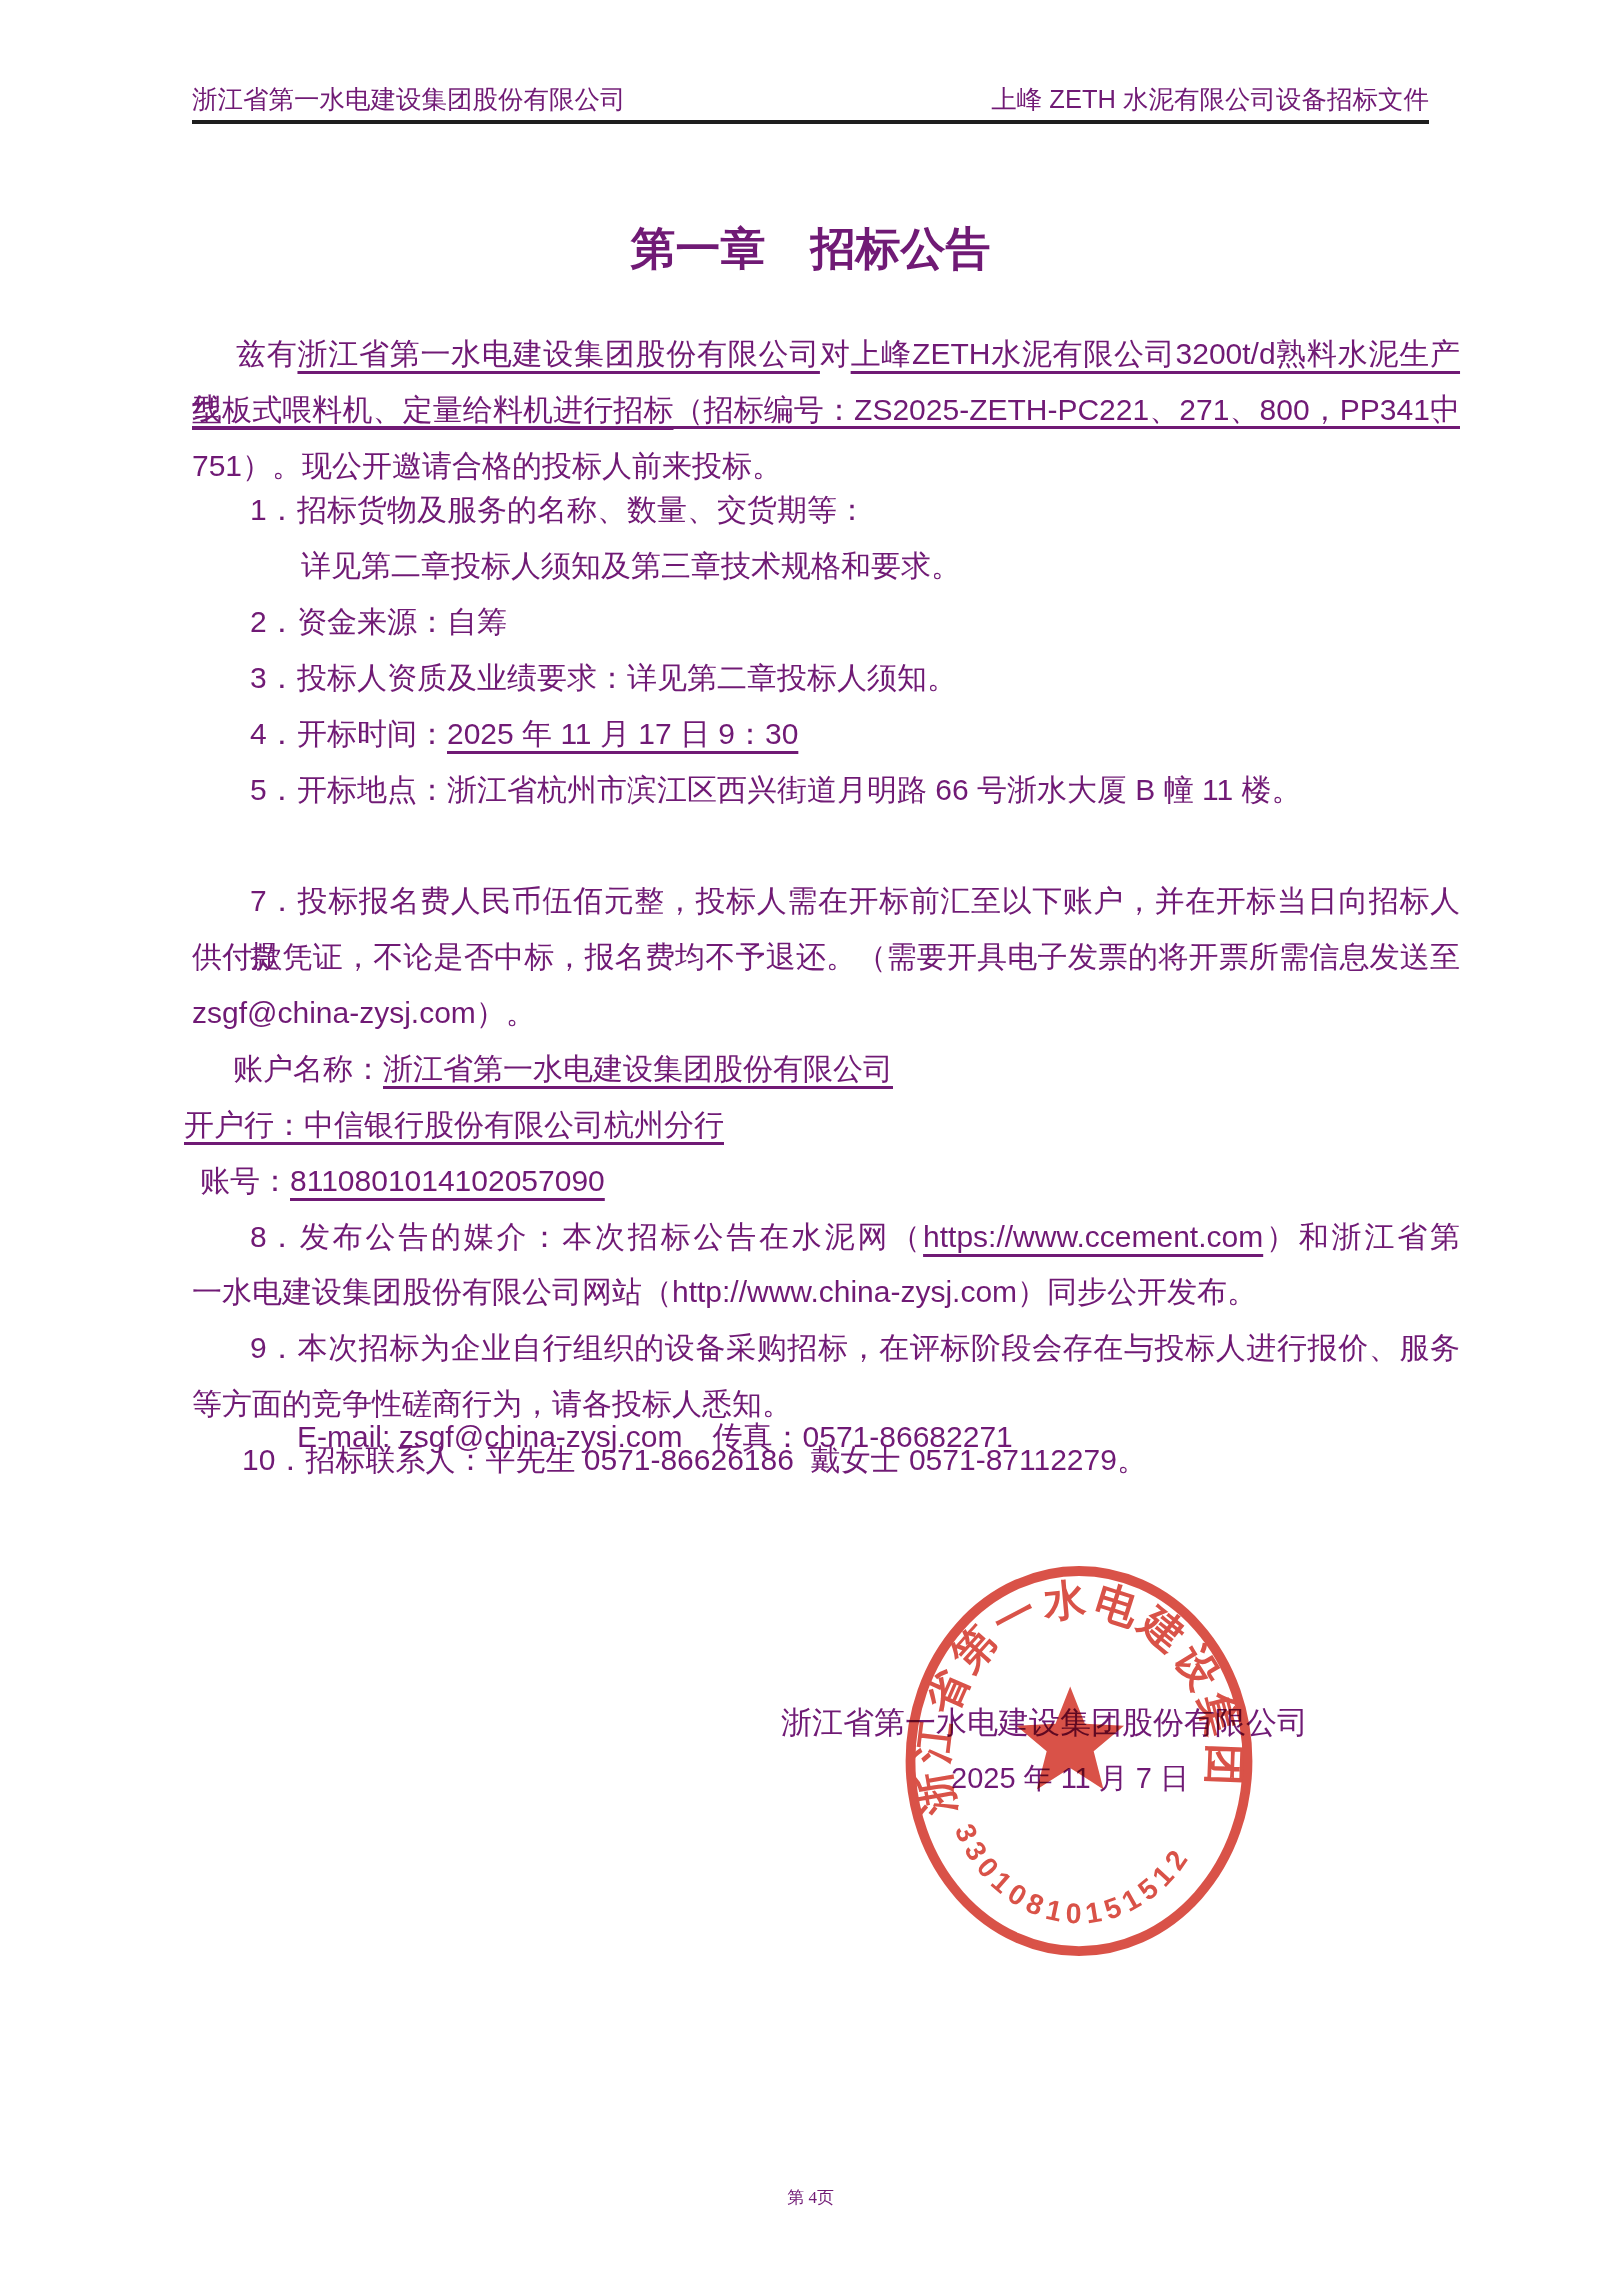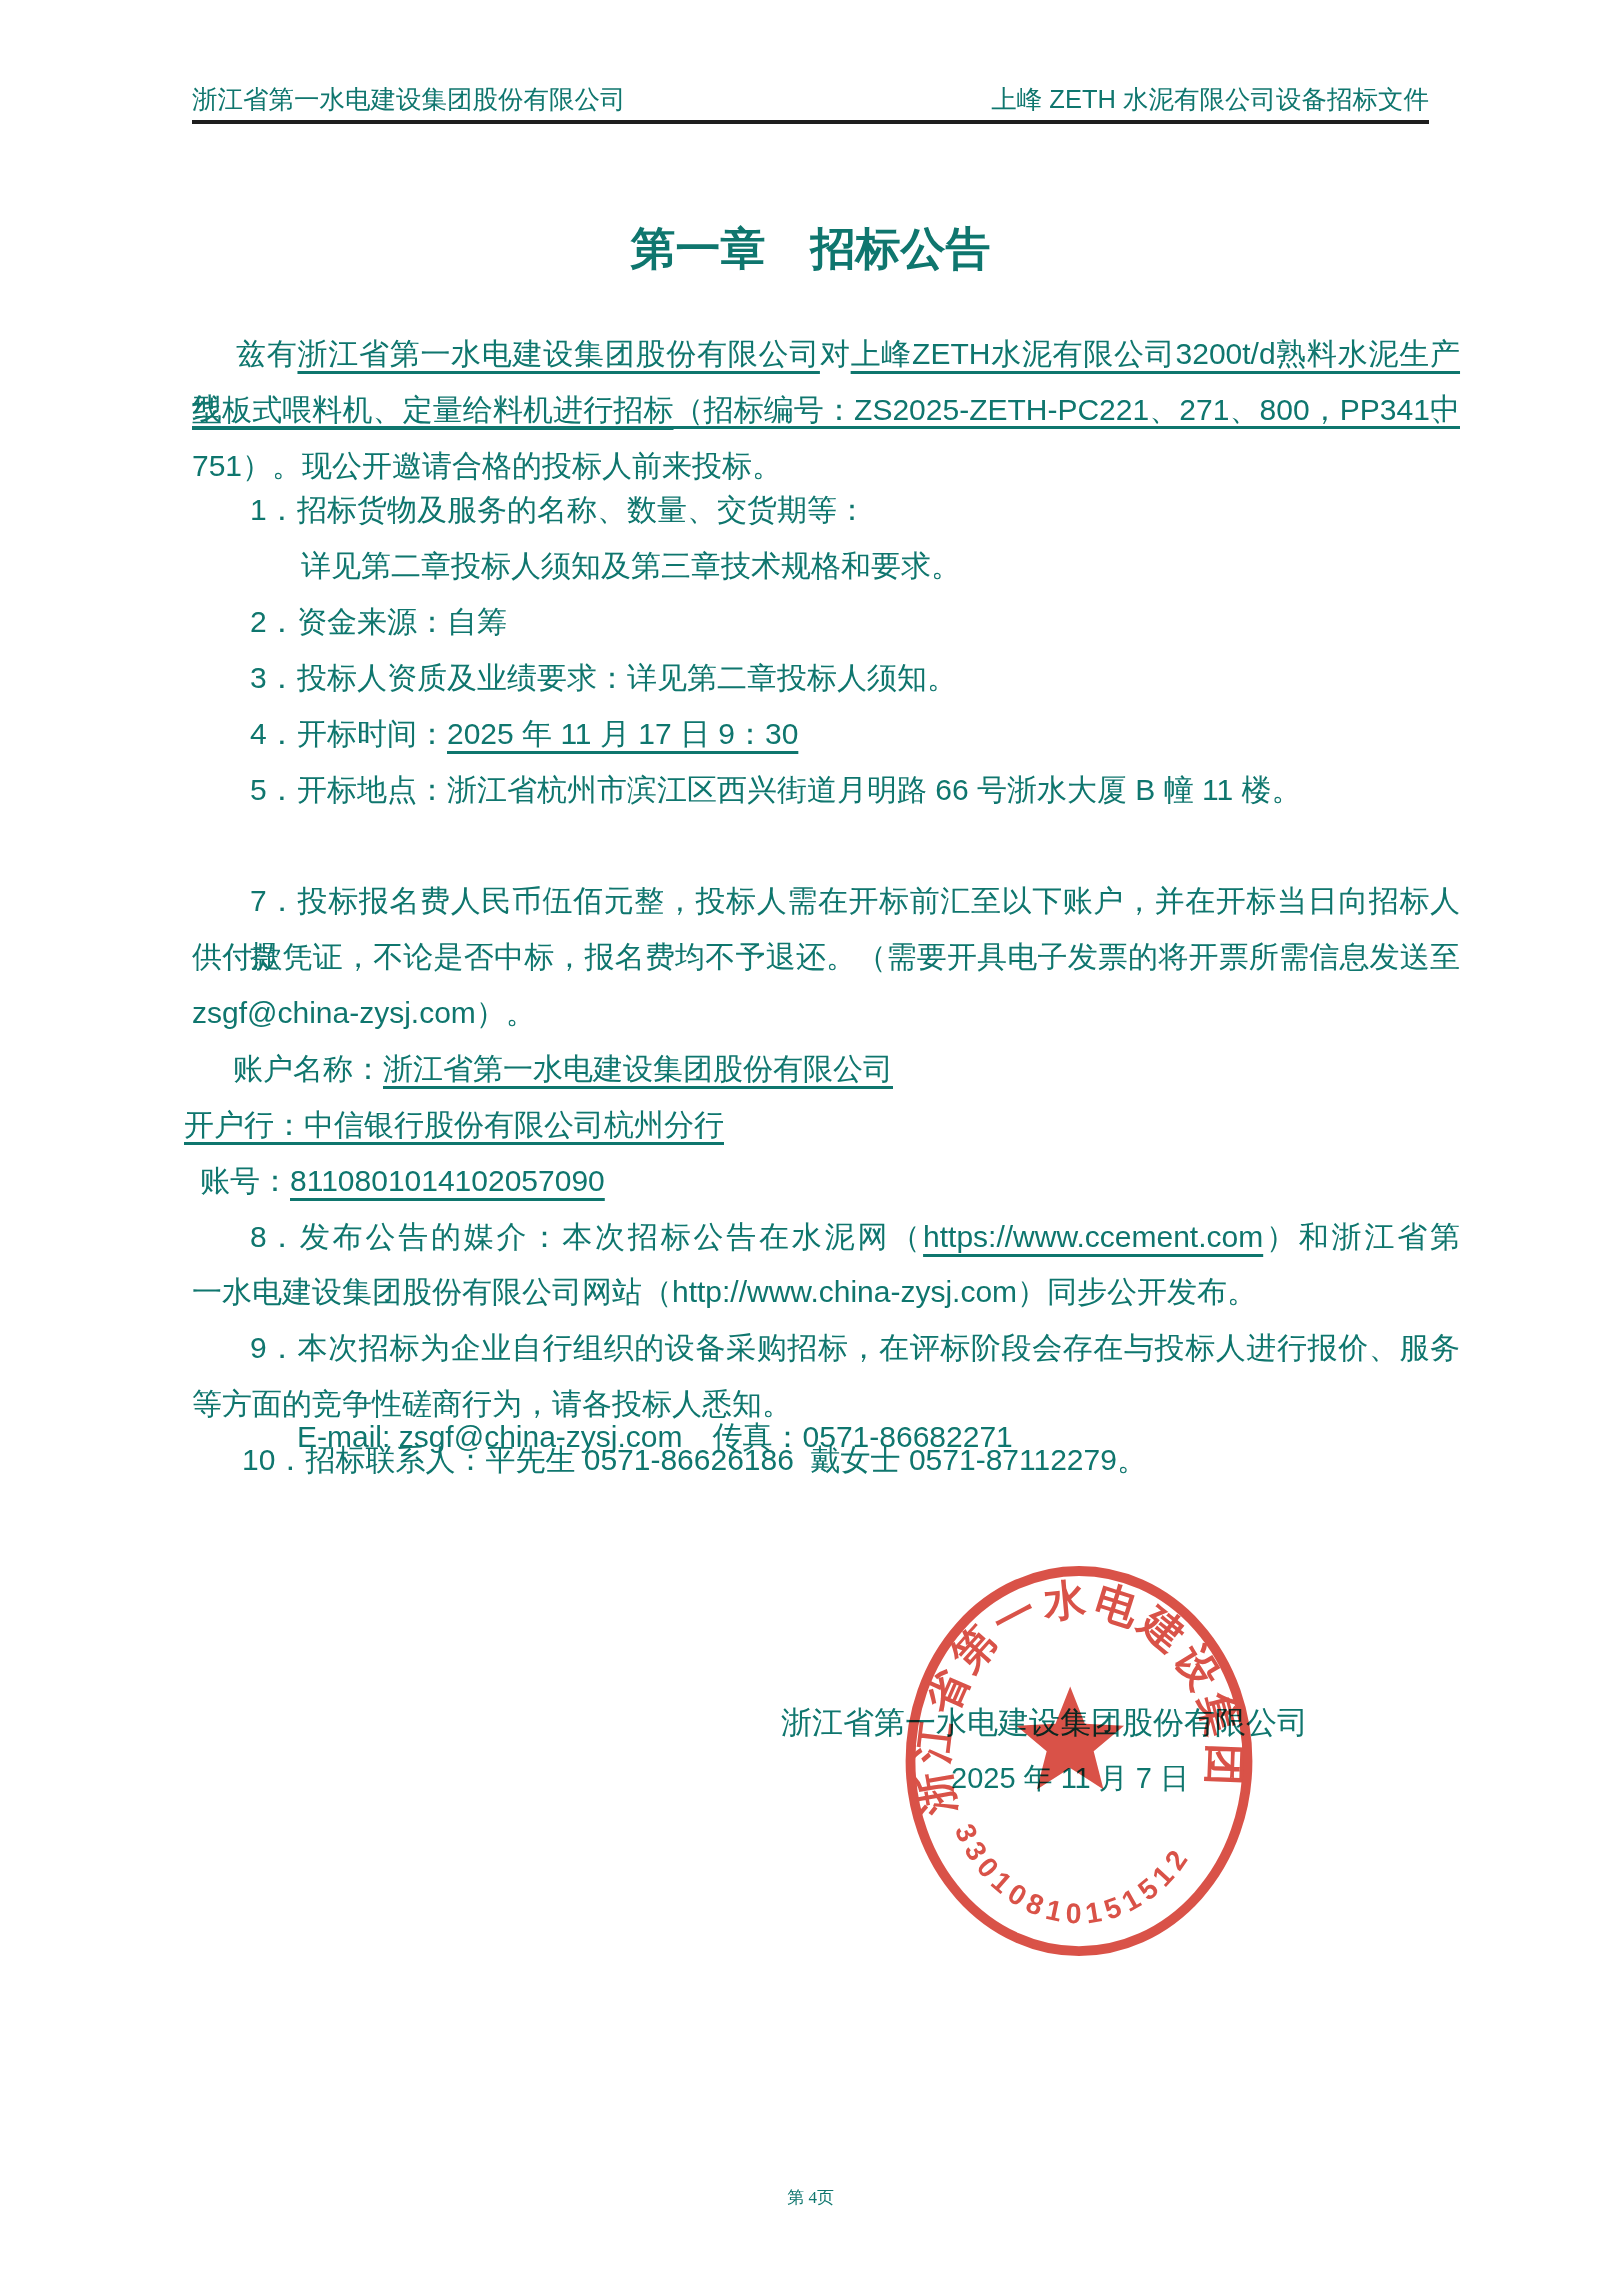--- a/index.html
+++ b/index.html
@@ -2,21 +2,21 @@
 <html><head>
 <meta charset="utf-8">
 <style>
   html,body{margin:0;padding:0;background:#9a9a9a;}
   .page{
     position:relative;
     width:1621px;height:2292px;
     margin:0 auto;
     background:#ffffff;
     font-family:"Liberation Serif","DejaVu Serif",serif;
-    color:#0f766e;
+    color:#701a75;
     overflow:hidden;
   }
   .line{
     position:absolute;
     font-size:30px;
     line-height:55px;
     height:55px;
     white-space:pre;
   }
   .just{

